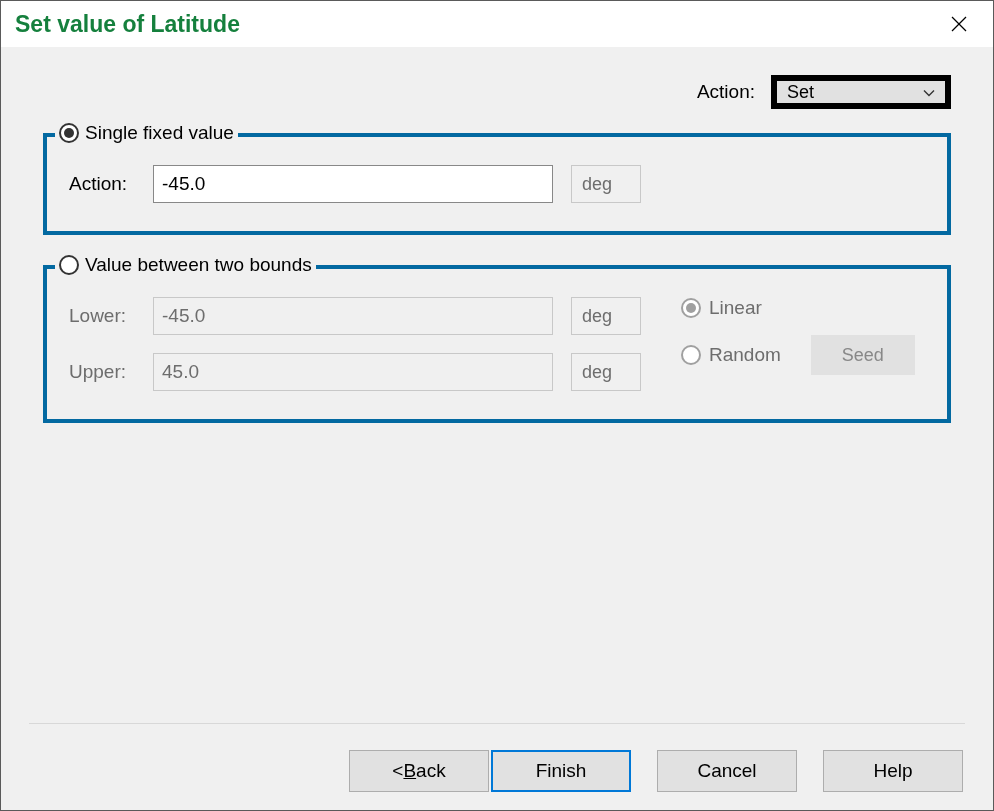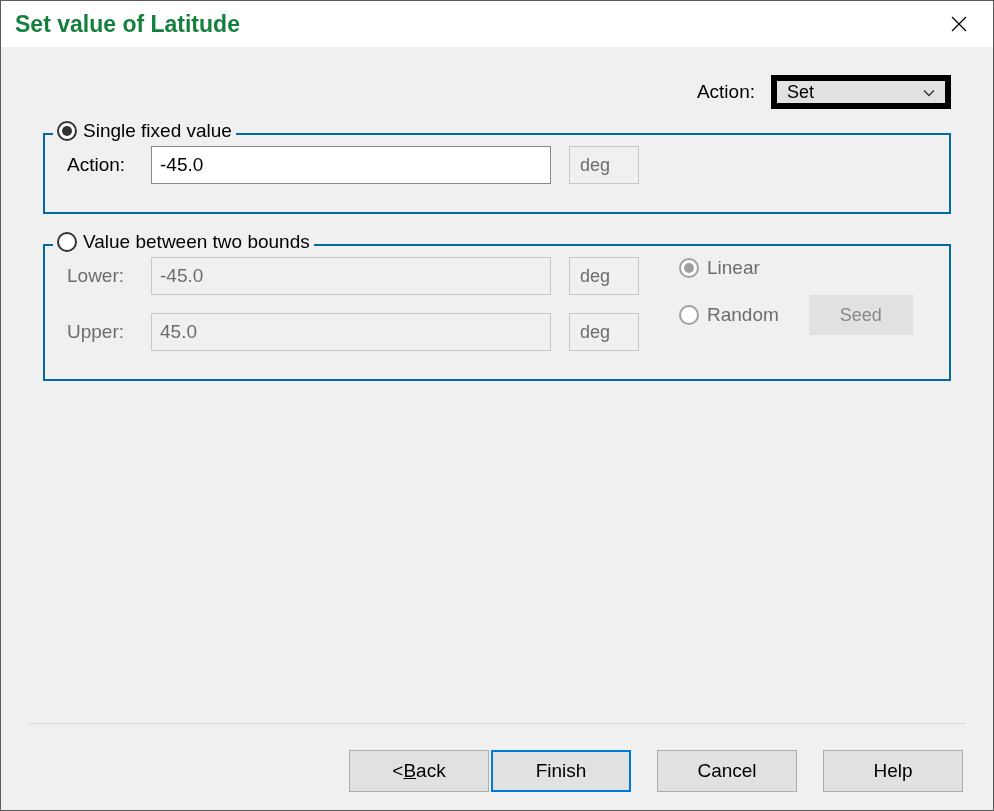--- a/index.html
+++ b/index.html
@@ -70,23 +70,23 @@
       padding: 0 10px;
       font-size: 18px;
     }
     .select-wrap .chev {
       position: absolute;
       right: 10px;
       top: 50%;
       transform: translateY(-50%);
     }
     .fieldset {
-      border: 2px solid #0369a1;
+      border: 4px solid #0369a1;
       margin: 0 0 30px 0;
-      padding: 11px 22px 28px 22px;
+      padding: 28px 22px 28px 22px;
       position: relative;
     }
     .fieldset .legend {
       position: absolute;
       top: -15px;
       left: 8px;
       background: #f0f0f0;
       padding: 0 4px;
       display: flex;
       align-items: center;

